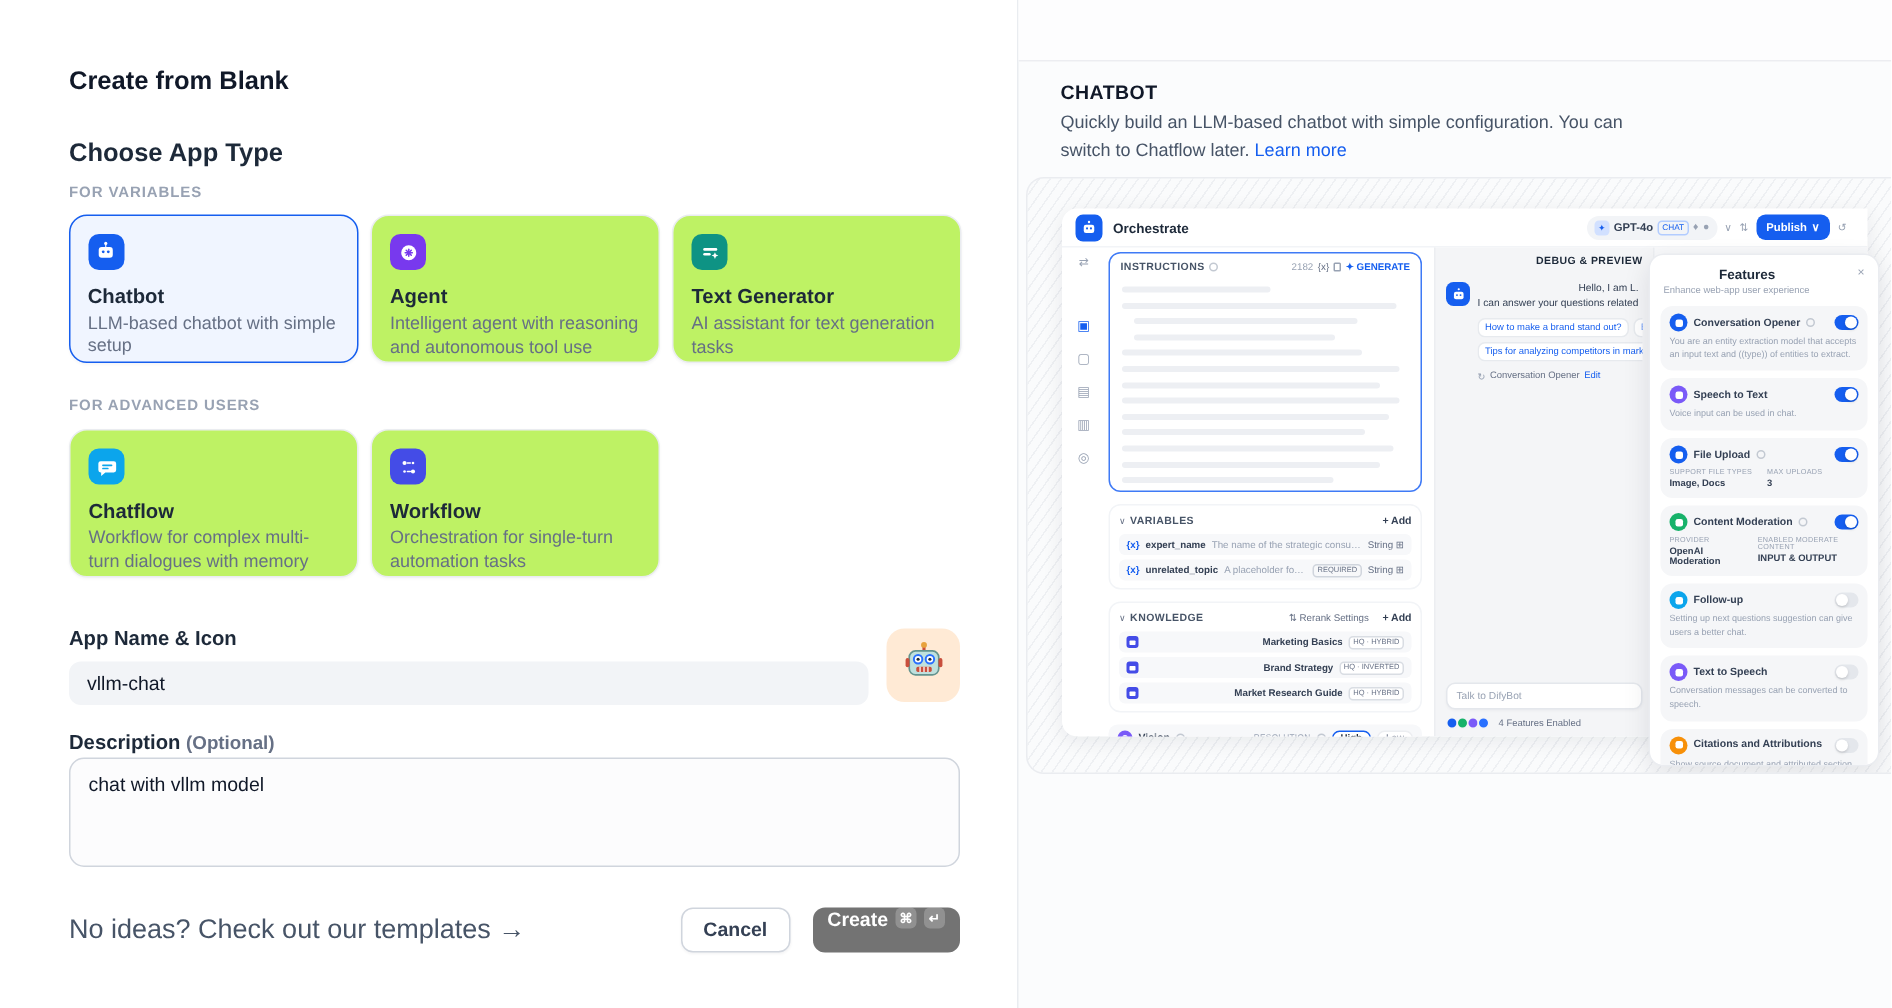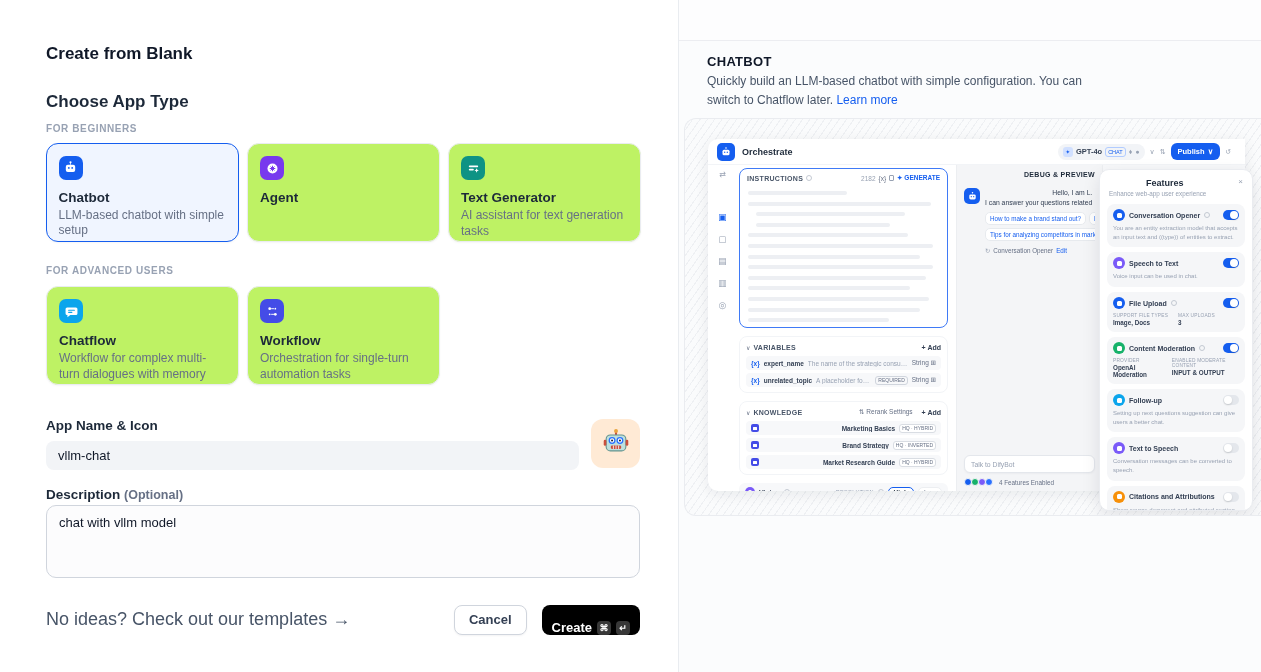--- a/index.html
+++ b/index.html
@@ -23,21 +23,21 @@
   .field-label { position:absolute; left:46px; font-size:13.5px; font-weight:700; color:#1d2939; }
   .opt { font-weight:700; color:#667085; font-size:12.5px; }
   .name-input { position:absolute; left:46px; top:441px; width:533px; height:29px; background:#f2f4f7; border:none; border-radius:8px; padding:0 12px; font-size:13px; color:#101828; font-family:"Liberation Sans",sans-serif; }
   .emoji-box { position:absolute; left:591px; top:419px; width:49px; height:49px; background:#ffead5; border-radius:12px; display:flex; align-items:center; justify-content:center; cursor:pointer; }
   .desc-area { position:absolute; left:46px; top:505px; width:594px; height:73px; border:1px solid #d0d5dd; border-radius:10px; background:#fcfcfd; padding:8px 12px; font-size:13px; color:#101828; resize:none; font-family:"Liberation Sans",sans-serif; line-height:1.4; }
 
   .footer { position:absolute; left:46px; right:38px; top:604px; height:31px; display:flex; align-items:center; justify-content:space-between; }
   .tpl-link { font-size:18px; color:#475467; display:flex; align-items:flex-start; gap:5px; cursor:pointer; }
   .btns { display:flex; gap:15px; }
   .btn-cancel { height:30px; padding:0 14px; background:#fff; border:1px solid #d0d5dd; border-radius:8px; font-size:13px; font-weight:600; color:#344054; display:flex; align-items:center; box-shadow:0 1px 2px rgba(16,24,40,.05); cursor:pointer; }
-  .btn-create { height:30px; padding:0 10px; background:#000000; border:none; border-radius:8px; font-size:13px; font-weight:600; color:#fff; display:flex; align-items:flex-end; gap:5px; cursor:pointer; }
+  .btn-create { height:30px; padding:0 10px; background:#737373; border:none; border-radius:8px; font-size:13px; font-weight:600; color:#fff; display:flex; align-items:flex-start; gap:5px; cursor:pointer; }
   .kbd { width:14px; height:14px; background:rgba(255,255,255,.22); border-radius:4px; font-size:9px; display:flex; align-items:center; justify-content:center; }
 
   
   .right { position:absolute; left:678px; top:0; width:583px; height:672px; background:#fbfcfd; border-left:1px solid #e9ecf0; }
   .right-strip { position:absolute; left:0; top:0; right:0; height:41px; background:#fdfdfe; border-bottom:1px solid #ecedf1; }
   .pv-heading { position:absolute; left:28px; top:54px; font-size:13px; font-weight:700; letter-spacing:.3px; color:#101828; }
   .pv-desc { position:absolute; left:28px; top:72px; width:408px; font-size:12px; line-height:1.55; color:#475467; }
   .pv-desc a { color:#155eef; font-weight:500; text-decoration:none; cursor:pointer;text-align:right; }
 
   .pv-box { position:absolute; left:5px; top:118px; right:0; height:398px; border:1px solid #eaecf0; border-right:none; border-radius:12px 0 0 12px; background-color:#fafbfc;
@@ -147,21 +147,21 @@
 </style>
 </head>
 <body>
 
 <div class="stage">
 
   <div class="left">
     <div class="title">Create from Blank</div>
     <div class="choose">Choose App Type</div>
 
-    <div class="grp-label" style="top:123px">FOR BEGINNERS</div>
+    <div class="grp-label" style="top:123px">FOR VARIABLES</div>
     <div class="cards" style="top:143px">
       <div class="card selected">
         <div class="app-icon bg-blue">
           <svg width="15" height="15" viewBox="0 0 24 24">
               <circle cx="12" cy="3.6" r="1.7" fill="#fff"></circle>
               <rect x="11.4" y="4.6" width="1.2" height="3" fill="#fff"></rect>
               <rect x="4.5" y="7.5" width="15" height="11.5" rx="3.2" fill="#fff"></rect>
               <circle cx="9.3" cy="12.6" r="1.5" fill="#155eef"></circle>
               <circle cx="14.7" cy="12.6" r="1.5" fill="#155eef"></circle>
             </svg>
@@ -176,20 +176,21 @@
               <g stroke="#7839ee" stroke-width="1.6" stroke-linecap="round">
                 <line x1="12" y1="8.2" x2="12" y2="15.8"></line>
                 <line x1="8.2" y1="12" x2="15.8" y2="12"></line>
                 <line x1="9.3" y1="9.3" x2="14.7" y2="14.7"></line>
                 <line x1="14.7" y1="9.3" x2="9.3" y2="14.7"></line>
               </g>
               <circle cx="12" cy="12" r="2" fill="#7839ee"></circle>
             </svg>
         </div>
         <div class="card-title">Agent</div>
+        <div class="card-desc">Intelligent agent with reasoning and autonomous tool use</div>
       </div>
       <div class="card">
         <div class="app-icon bg-teal">
           <svg width="15" height="15" viewBox="0 0 24 24">
               <rect x="4.5" y="7" width="15" height="2.8" rx="1.4" fill="#fff"></rect>
               <rect x="4.5" y="12.2" width="8" height="2.8" rx="1.4" fill="#fff"></rect>
               <path d="M17 11.4l1.1 2.5 2.5 1.1-2.5 1.1L17 18.6l-1.1-2.5-2.5-1.1 2.5-1.1z" fill="#fff"></path>
             </svg>
         </div>
         <div class="card-title">Text Generator</div>

